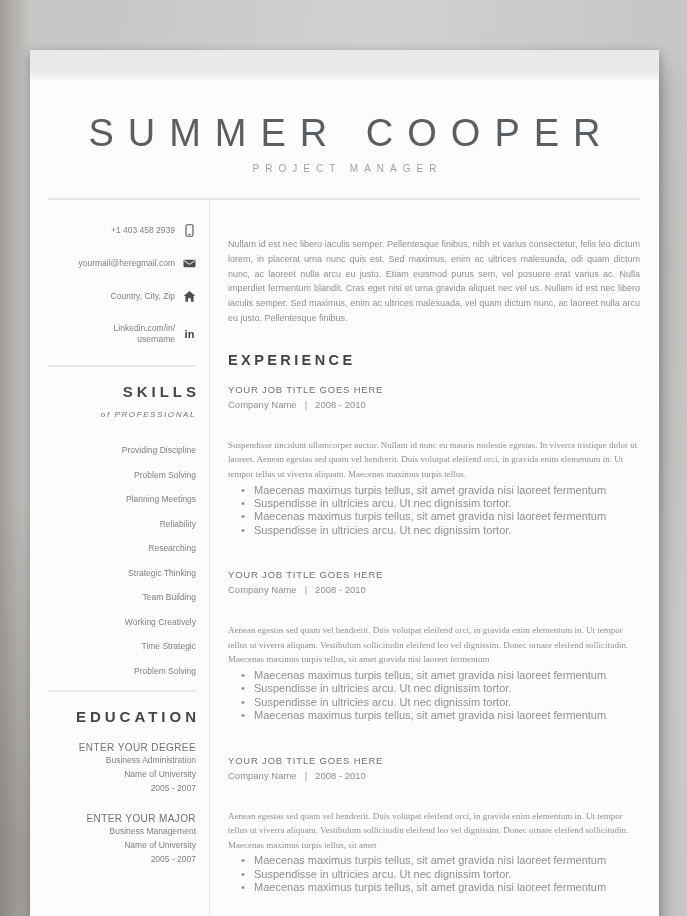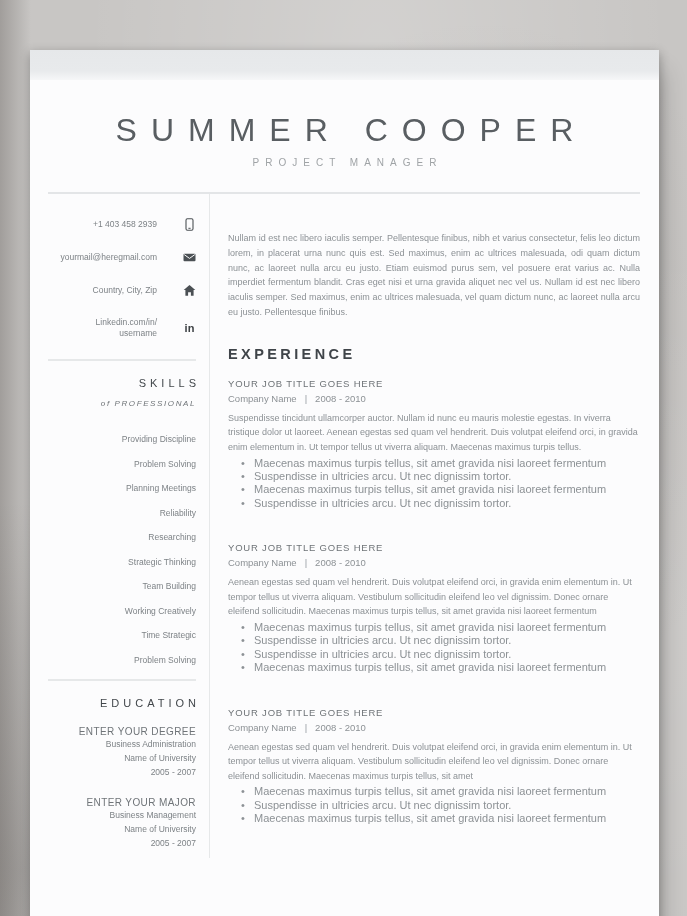--- a/index.html
+++ b/index.html
@@ -20,49 +20,49 @@
     background:#fcfcfd;
     box-shadow:0 3px 10px rgba(0,0,0,.30), 14px 10px 22px -10px rgba(0,0,0,.20);
   }
   .paper-top-band {
     height:30px;
     background:linear-gradient(#e6e8ea 0%, #e8eaec 70%, #f6f7f8 100%);
   }
   
   .header { text-align:center; padding-top:32px; }
   .name {
-    font-size:32px; font-weight:400; color:#595e62;
+    font-size:38px; font-weight:400; color:#595e62;
     letter-spacing:14px; margin-right:-14px; white-space:nowrap;
   }
   .role {
     margin-top:8px; font-size:10px; font-weight:400; color:#9fa3a6;
     letter-spacing:6px; margin-right:-6px;
   }
   .header-rule {
     margin:24px 19px 0 18px; height:2px; background:#e3e5e7; border:none;
   }
   
   .columns { display:flex; padding:0 19px 0 18px; }
   .sidebar { width:148px; flex:none; text-align:right; }
   .v-rule { width:1px; flex:none; background:#e6e8e9; margin-left:13px; }
   .main { flex:1; padding-left:18px; }
   
   .contact { padding-top:24px; }
   .contact-row {
     display:flex; justify-content:flex-end; align-items:center;
-    gap:26px; margin-bottom:20px;
+    gap:8px; margin-bottom:20px;
   }
   .contact-text { font-size:8.5px; color:#7d8286; line-height:11px; }
   .contact-text.two-line { text-align:right; }
   .c-icon { width:13px; height:13px; flex:none; color:#4b5054; display:flex; align-items:center; justify-content:center; }
   .c-icon svg { width:13px; height:13px; display:block; }
   .li-glyph { font-size:11px; font-weight:700; color:#3c4043; line-height:13px; }
   .side-rule { height:2px; background:#e6e8e9; border:none; margin-top:4px; }
   .side-heading {
-    margin-top:16px; font-size:11px; font-weight:400; color:#42474b;
+    margin-top:16px; font-size:15px; font-weight:700; color:#42474b;
     letter-spacing:4px; margin-right:-4px;text-align:right;
   }
   .side-subheading {
     margin-top:10px; font-size:8px; color:#6f7478; font-style:italic;
     letter-spacing:1.6px;
   }
   .skill-list { margin-top:26px; }
   .skill-item { font-size:8.5px; color:#7d8286; margin-bottom:14.5px; }
   .edu-section { margin-top:8px; }
   .edu-entry { margin-top:17px; }
@@ -76,21 +76,21 @@
   .profile-section { padding-top:24px; }
   .body-par {
     margin-top:13px; font-size:9px; line-height:14.8px; color:#8c9195;
     text-align:justify;
   }
   .exp-section { margin-top:26px; }
   .job { margin-top:16px; margin-bottom:32px; }
   .job-title { font-size:9.5px; color:#6e7377; letter-spacing:.8px; }
   .job-meta { margin-top:4px; font-size:9.5px; color:#8c9195; }
   .job-meta .sep { margin:0 8px; color:#9aa0a4; }
-  .job-desc { margin-top:7px; font-size:9px; line-height:14.6px; color:#8c9195; text-align:left; }
+  .job-desc { margin-top:28px; font-size:9px; line-height:14.6px; color:#8c9195; text-align:left;font-family:Liberation Serif, serif; }
   .bullets { margin-top:2px; }
   .bullet {
     position:relative; padding-left:26px; font-size:11px;
     line-height:13.4px; color:#8c9195;
   }
   .bullet::before {
     content:"•"; position:absolute; left:13px; color:#8c9195;
   }
 </style>
 </head>

